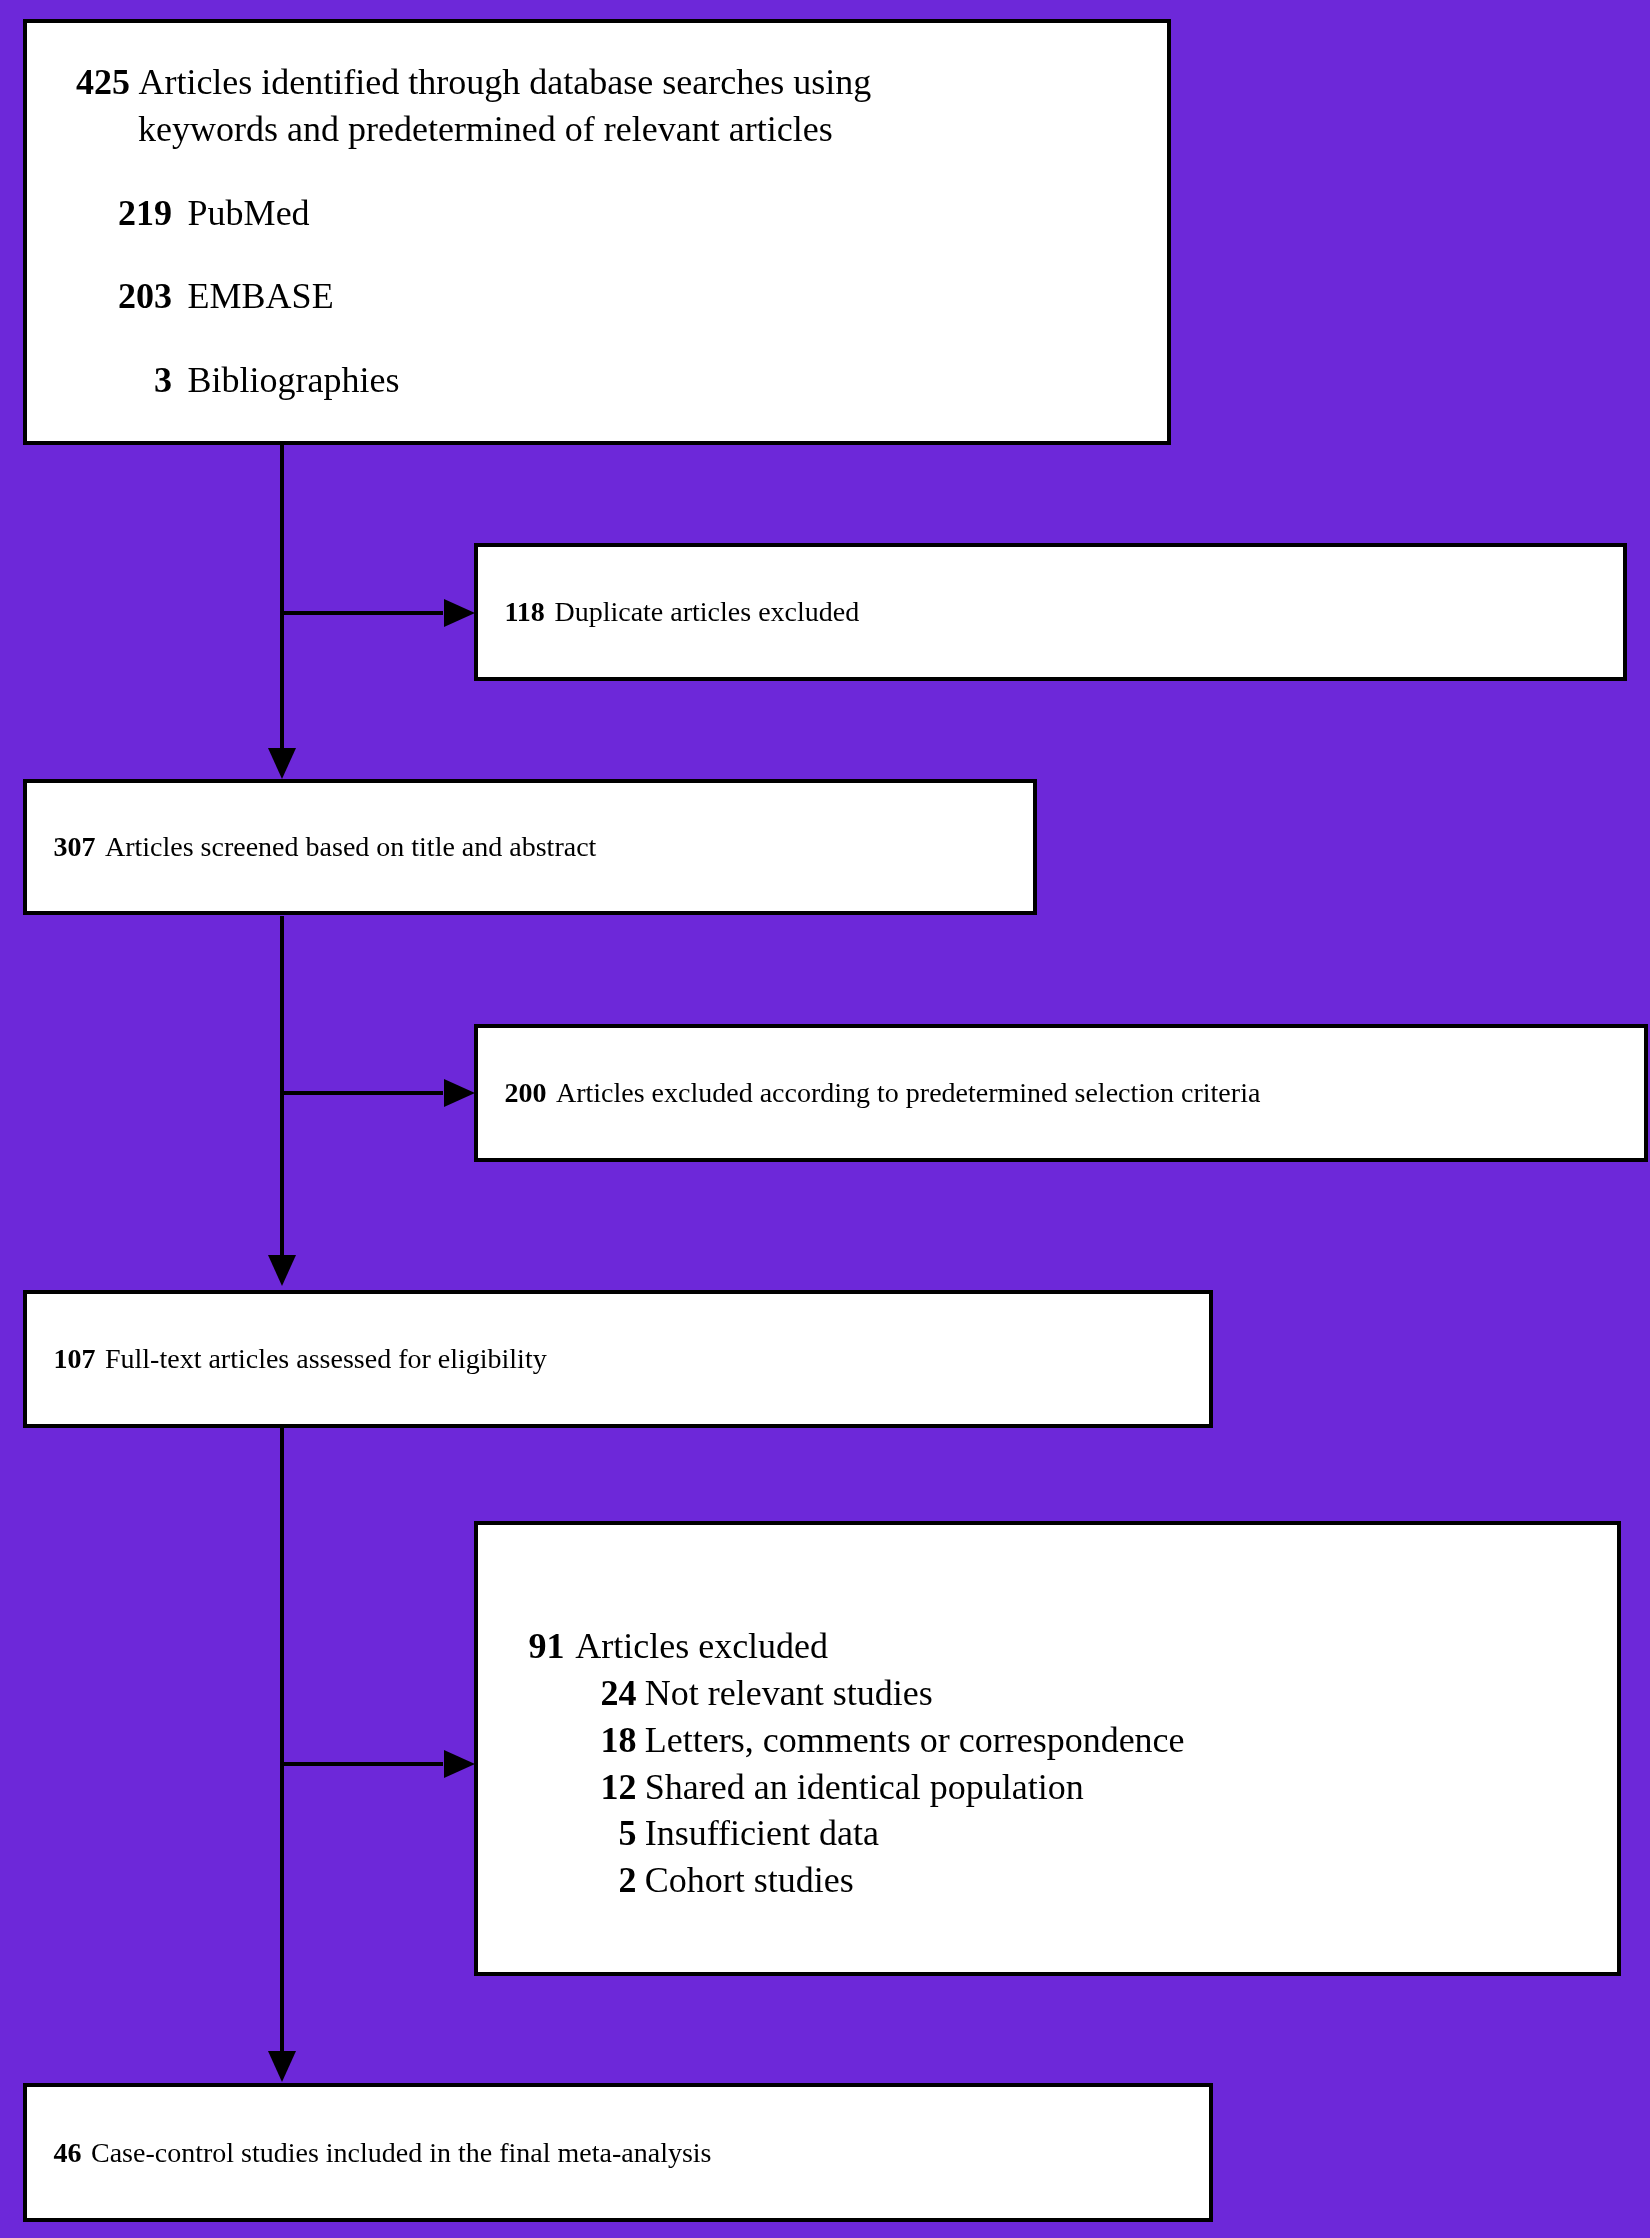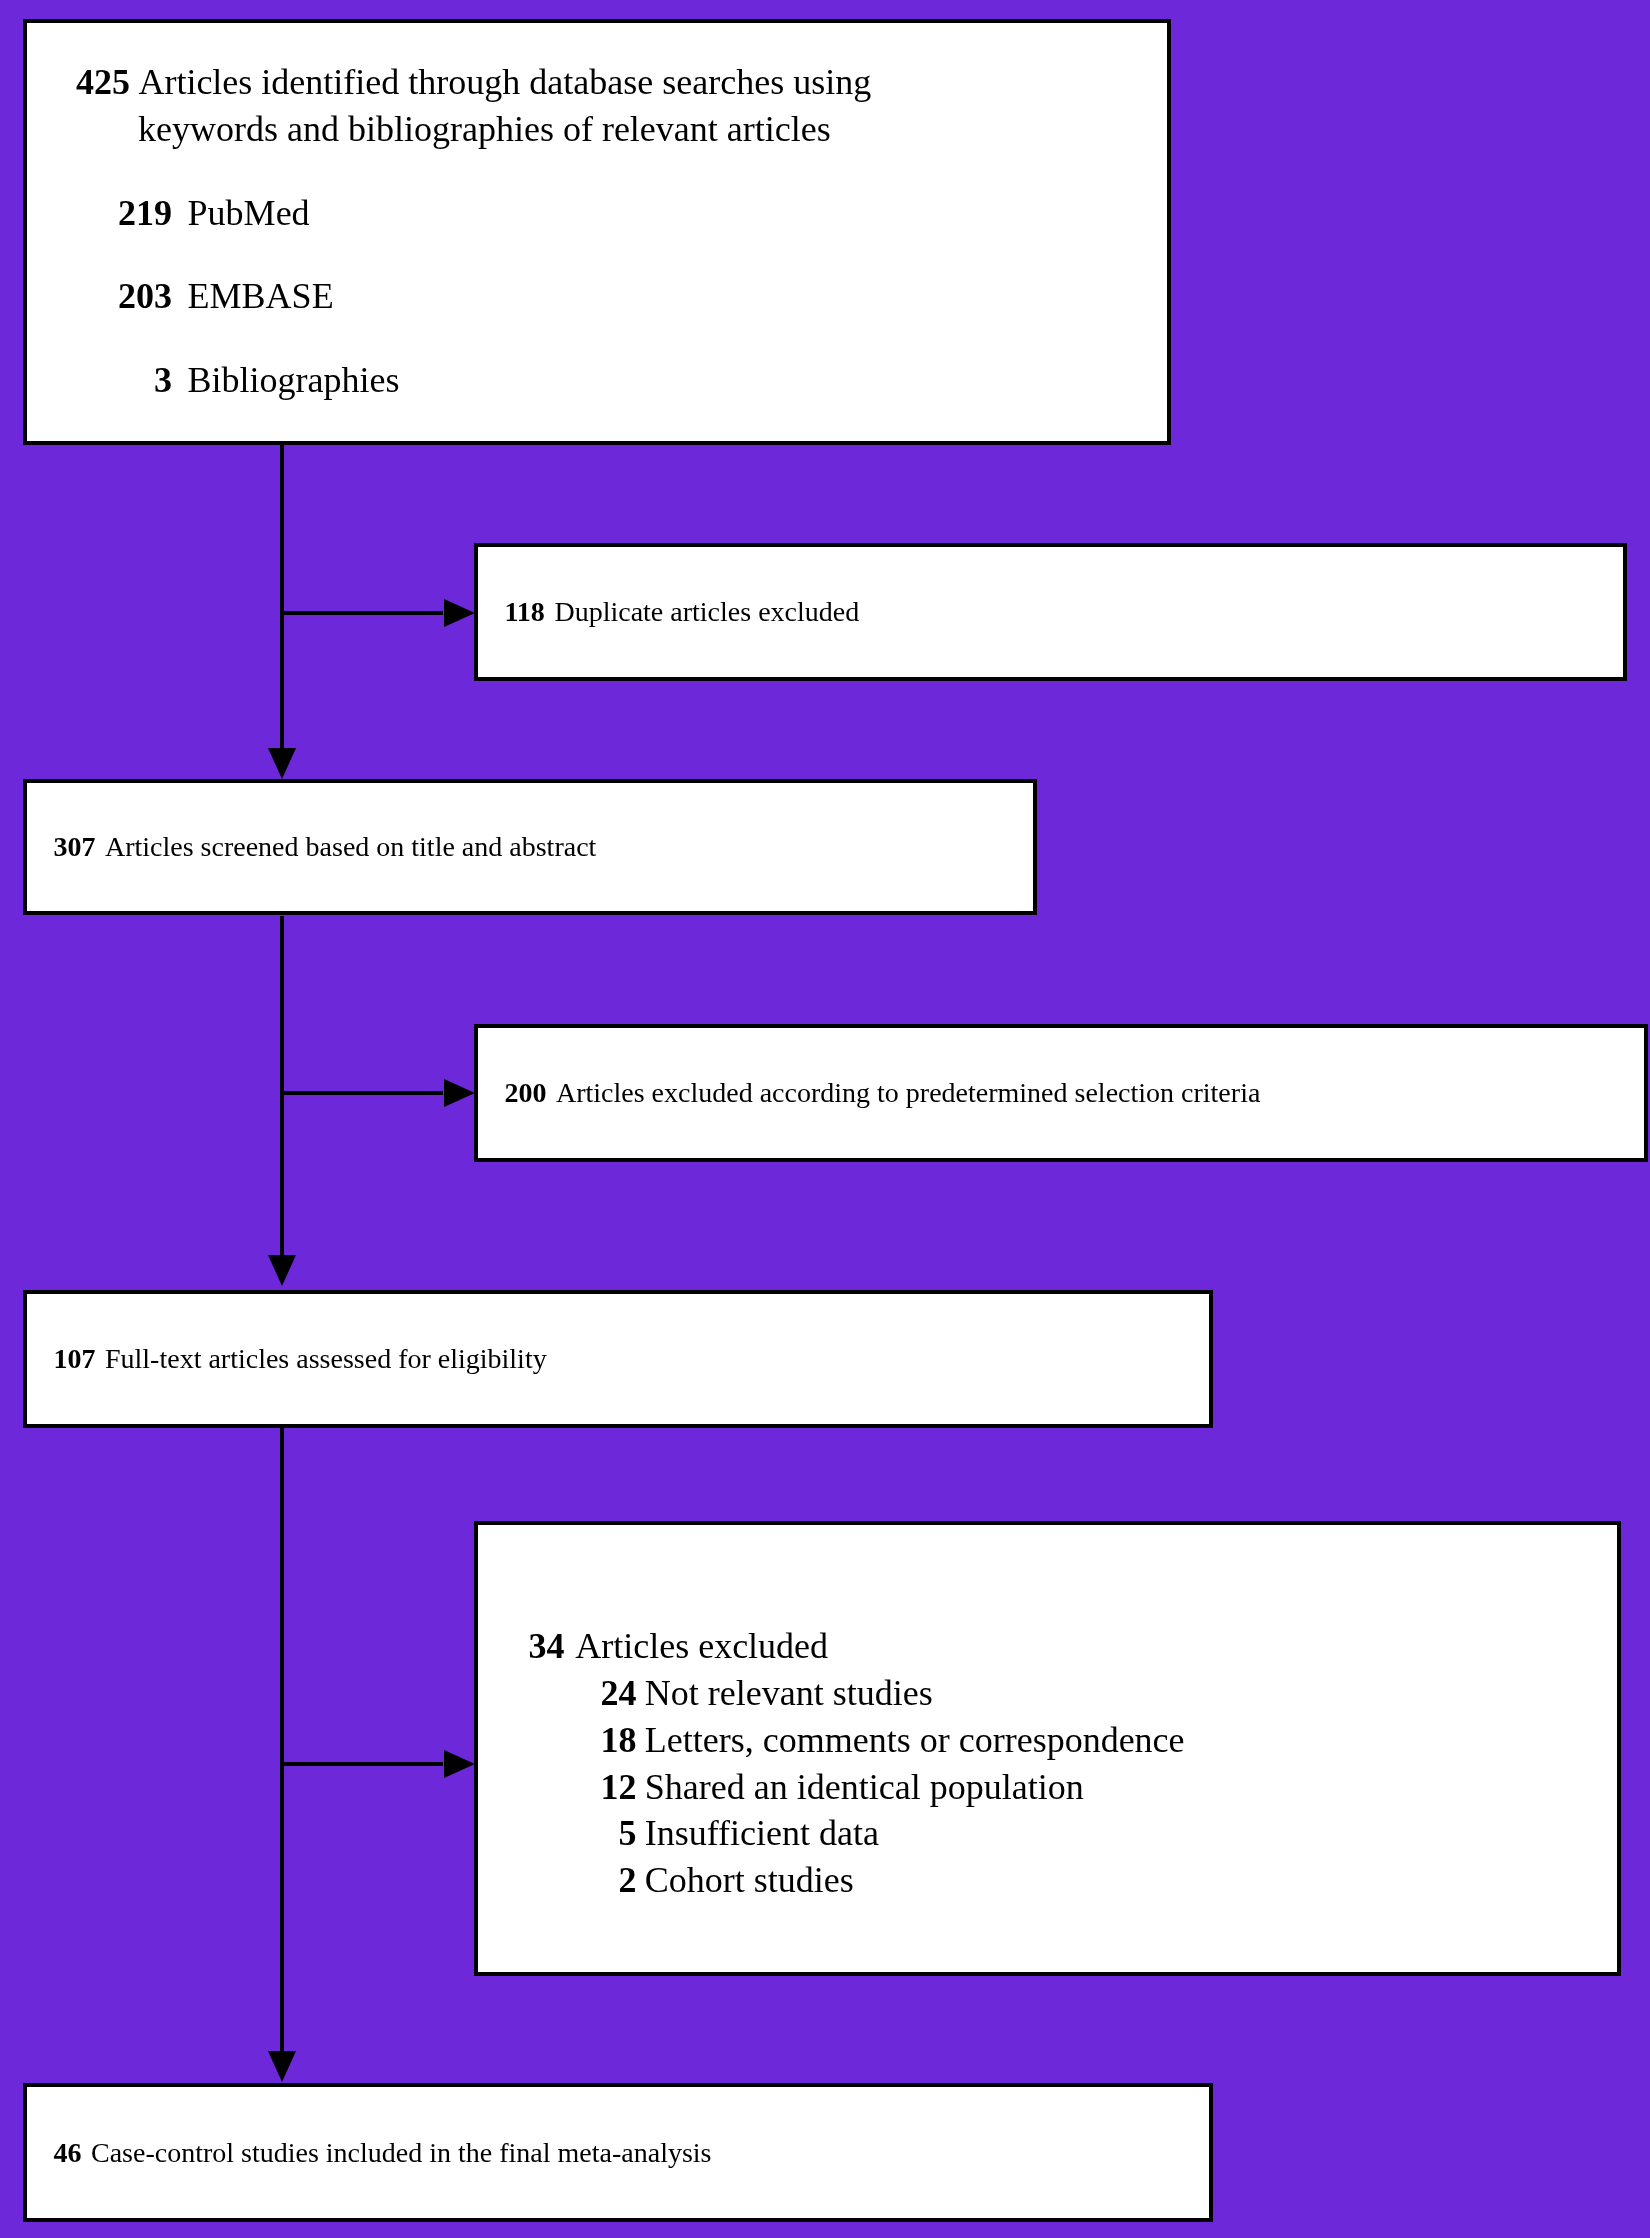--- a/index.html
+++ b/index.html
@@ -125,21 +125,21 @@
 <body>
 
 <div id="canvas">
 
   <div class="box" style="left:23px; top:18.6px; width:1148px; height:426px;">
     <div class="b1-main">
       <div class="head">
         <span class="num">425</span>
         <span class="txt">Articles identified through database searches using</span>
       </div>
-      <div class="cont">keywords and bibliographies of relevant articles</div>
+      <div class="cont">keywords and predetermined of relevant articles</div>
       <div class="b1-sub">
         <span class="num">219</span>
         <span class="txt">PubMed</span>
       </div>
       <div class="b1-sub">
         <span class="num">203</span>
         <span class="txt">EMBASE</span>
       </div>
       <div class="b1-sub">
         <span class="num">3</span>
@@ -190,21 +190,21 @@
 
   <div class="vline" style="left:280px; top:1428px; width:4.2px; height:623px;"></div>
   <div class="arrow-down" style="left:268px; top:2051px;"></div>
 
   <div class="hline" style="left:280px; top:1762px; width:163px; height:4.2px;"></div>
   <div class="arrow-right" style="left:444px; top:1750px;"></div>
 
   <div class="box" style="left:474px; top:1521px; width:1147px; height:455px;">
     <div class="b6">
       <div class="head">
-        <span class="num">34</span>
+        <span class="num">91</span>
         <span class="txt">Articles excluded</span>
       </div>
       <div class="item">
         <span class="num">24</span>
         <span class="txt">Not relevant studies</span>
       </div>
       <div class="item">
         <span class="num">18</span>
         <span class="txt">Letters, comments or correspondence</span>
       </div>

